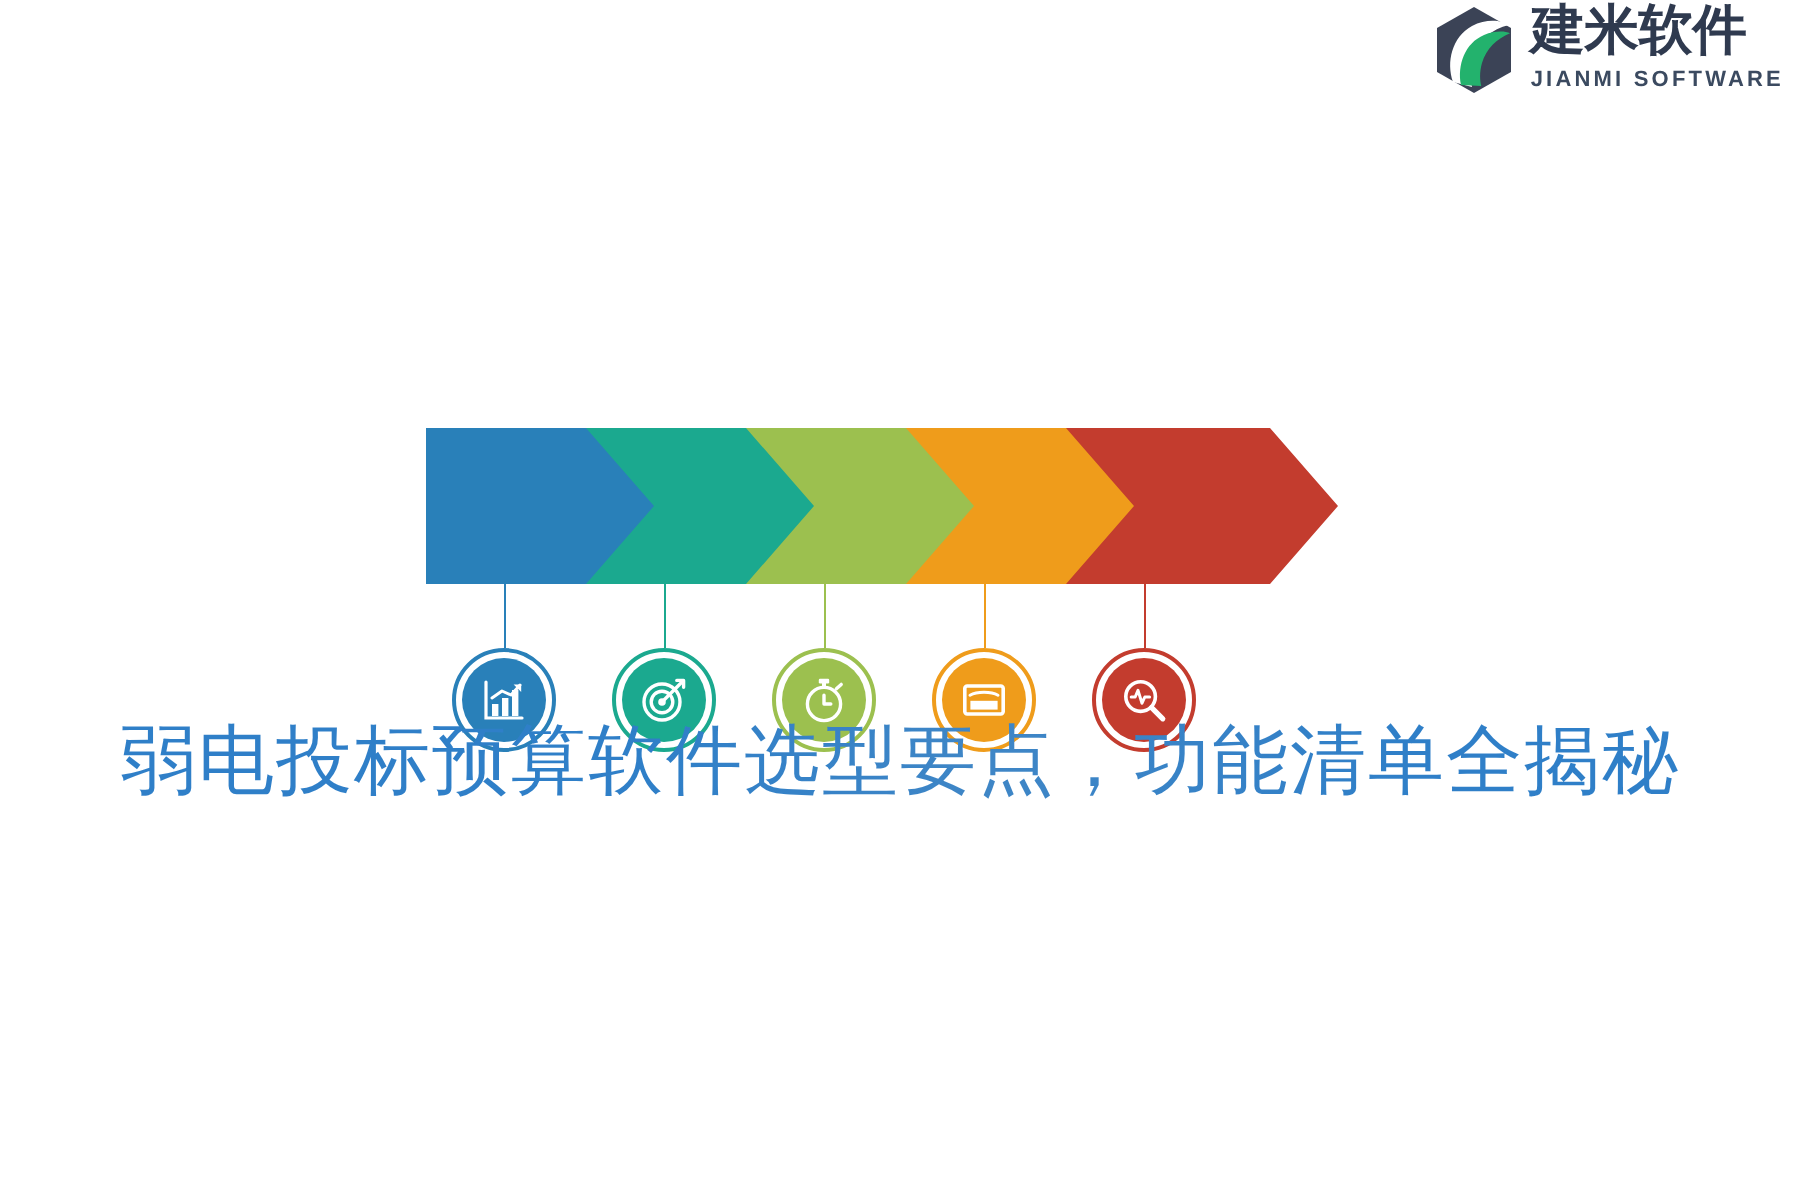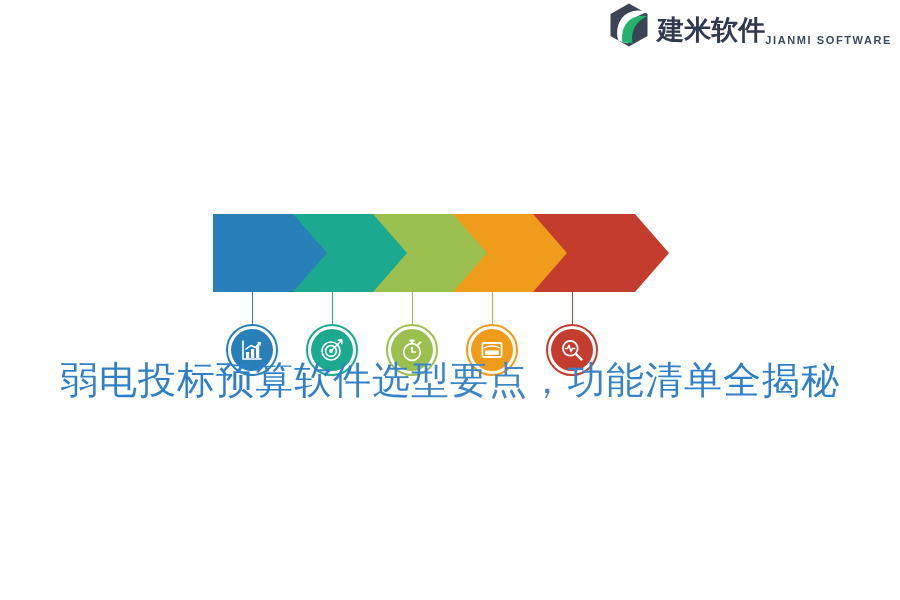--- a/index.html
+++ b/index.html
@@ -26,40 +26,41 @@
   }
   .brand-mark {
     width: 48px;
     height: 48px;
     margin-top: 1px;
     margin-right: 4px;
     flex: 0 0 auto;
   }
   .brand-text {
     display: flex;
+    flex-direction: column;
     justify-content: flex-start;
-    padding-top: 15px;
+    padding-top: 1px;
   }
   .brand-cn {
     font-family: "DejaVu Sans", "Liberation Sans", sans-serif;
     font-size: 27px;
     font-weight: 700;
     color: #2f3a4f;
     line-height: 29px;
     letter-spacing: 0px;
     white-space: nowrap;
   }
   .brand-en {
     font-family: "Liberation Sans", sans-serif;
     font-size: 11px;
     font-weight: 700;
     color: #3b4a60;
     letter-spacing: 1.6px;
     line-height: 14px;
-    margin-top: 18px;
+    margin-top: 3px;
     white-space: nowrap;
     text-align: right;
   }
 
   
   .infographic {
     position: absolute;
     left: 0;
     top: 200px;
     width: 900px;

